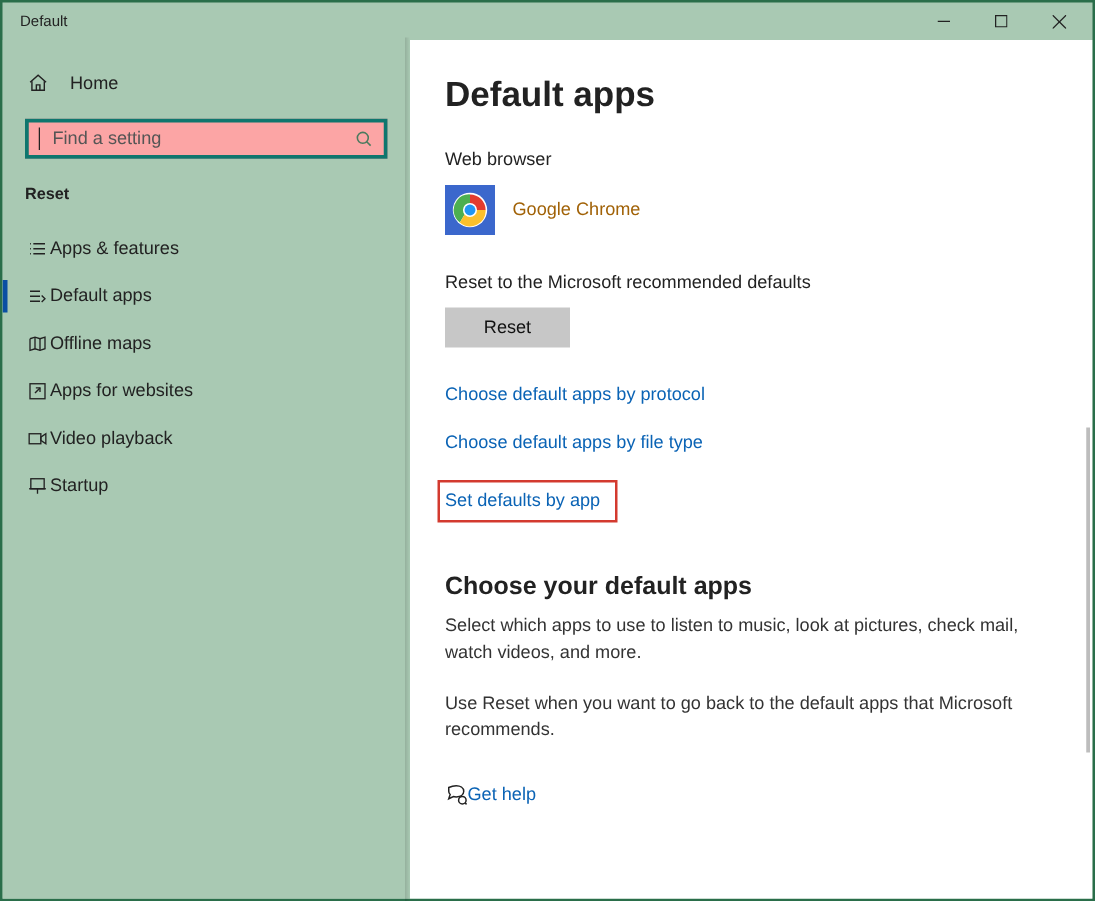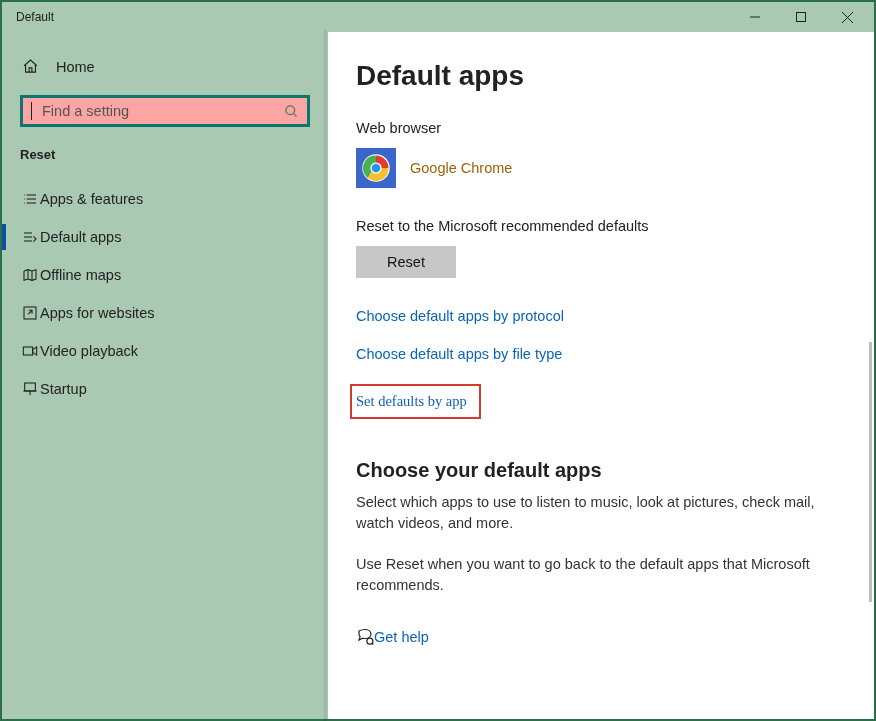--- a/index.html
+++ b/index.html
@@ -194,21 +194,20 @@
     }
     .link-highlight {
       display: inline-block;
       border: 2.5px solid #d33a2f;
       padding: 7px 12px 7px 4px;
       margin-left: -6px;
       margin-bottom: 40px;
     }
     .link-highlight .link-row {
       margin: 0;
-      font-family: Liberation Serif, serif;
     }
     .sub-heading {
       font-size: 20px;
       font-weight: 600;
       color: #222;
       margin-bottom: 10px;
     }
     .body-text {
       font-size: 14.5px;
       color: #333;

